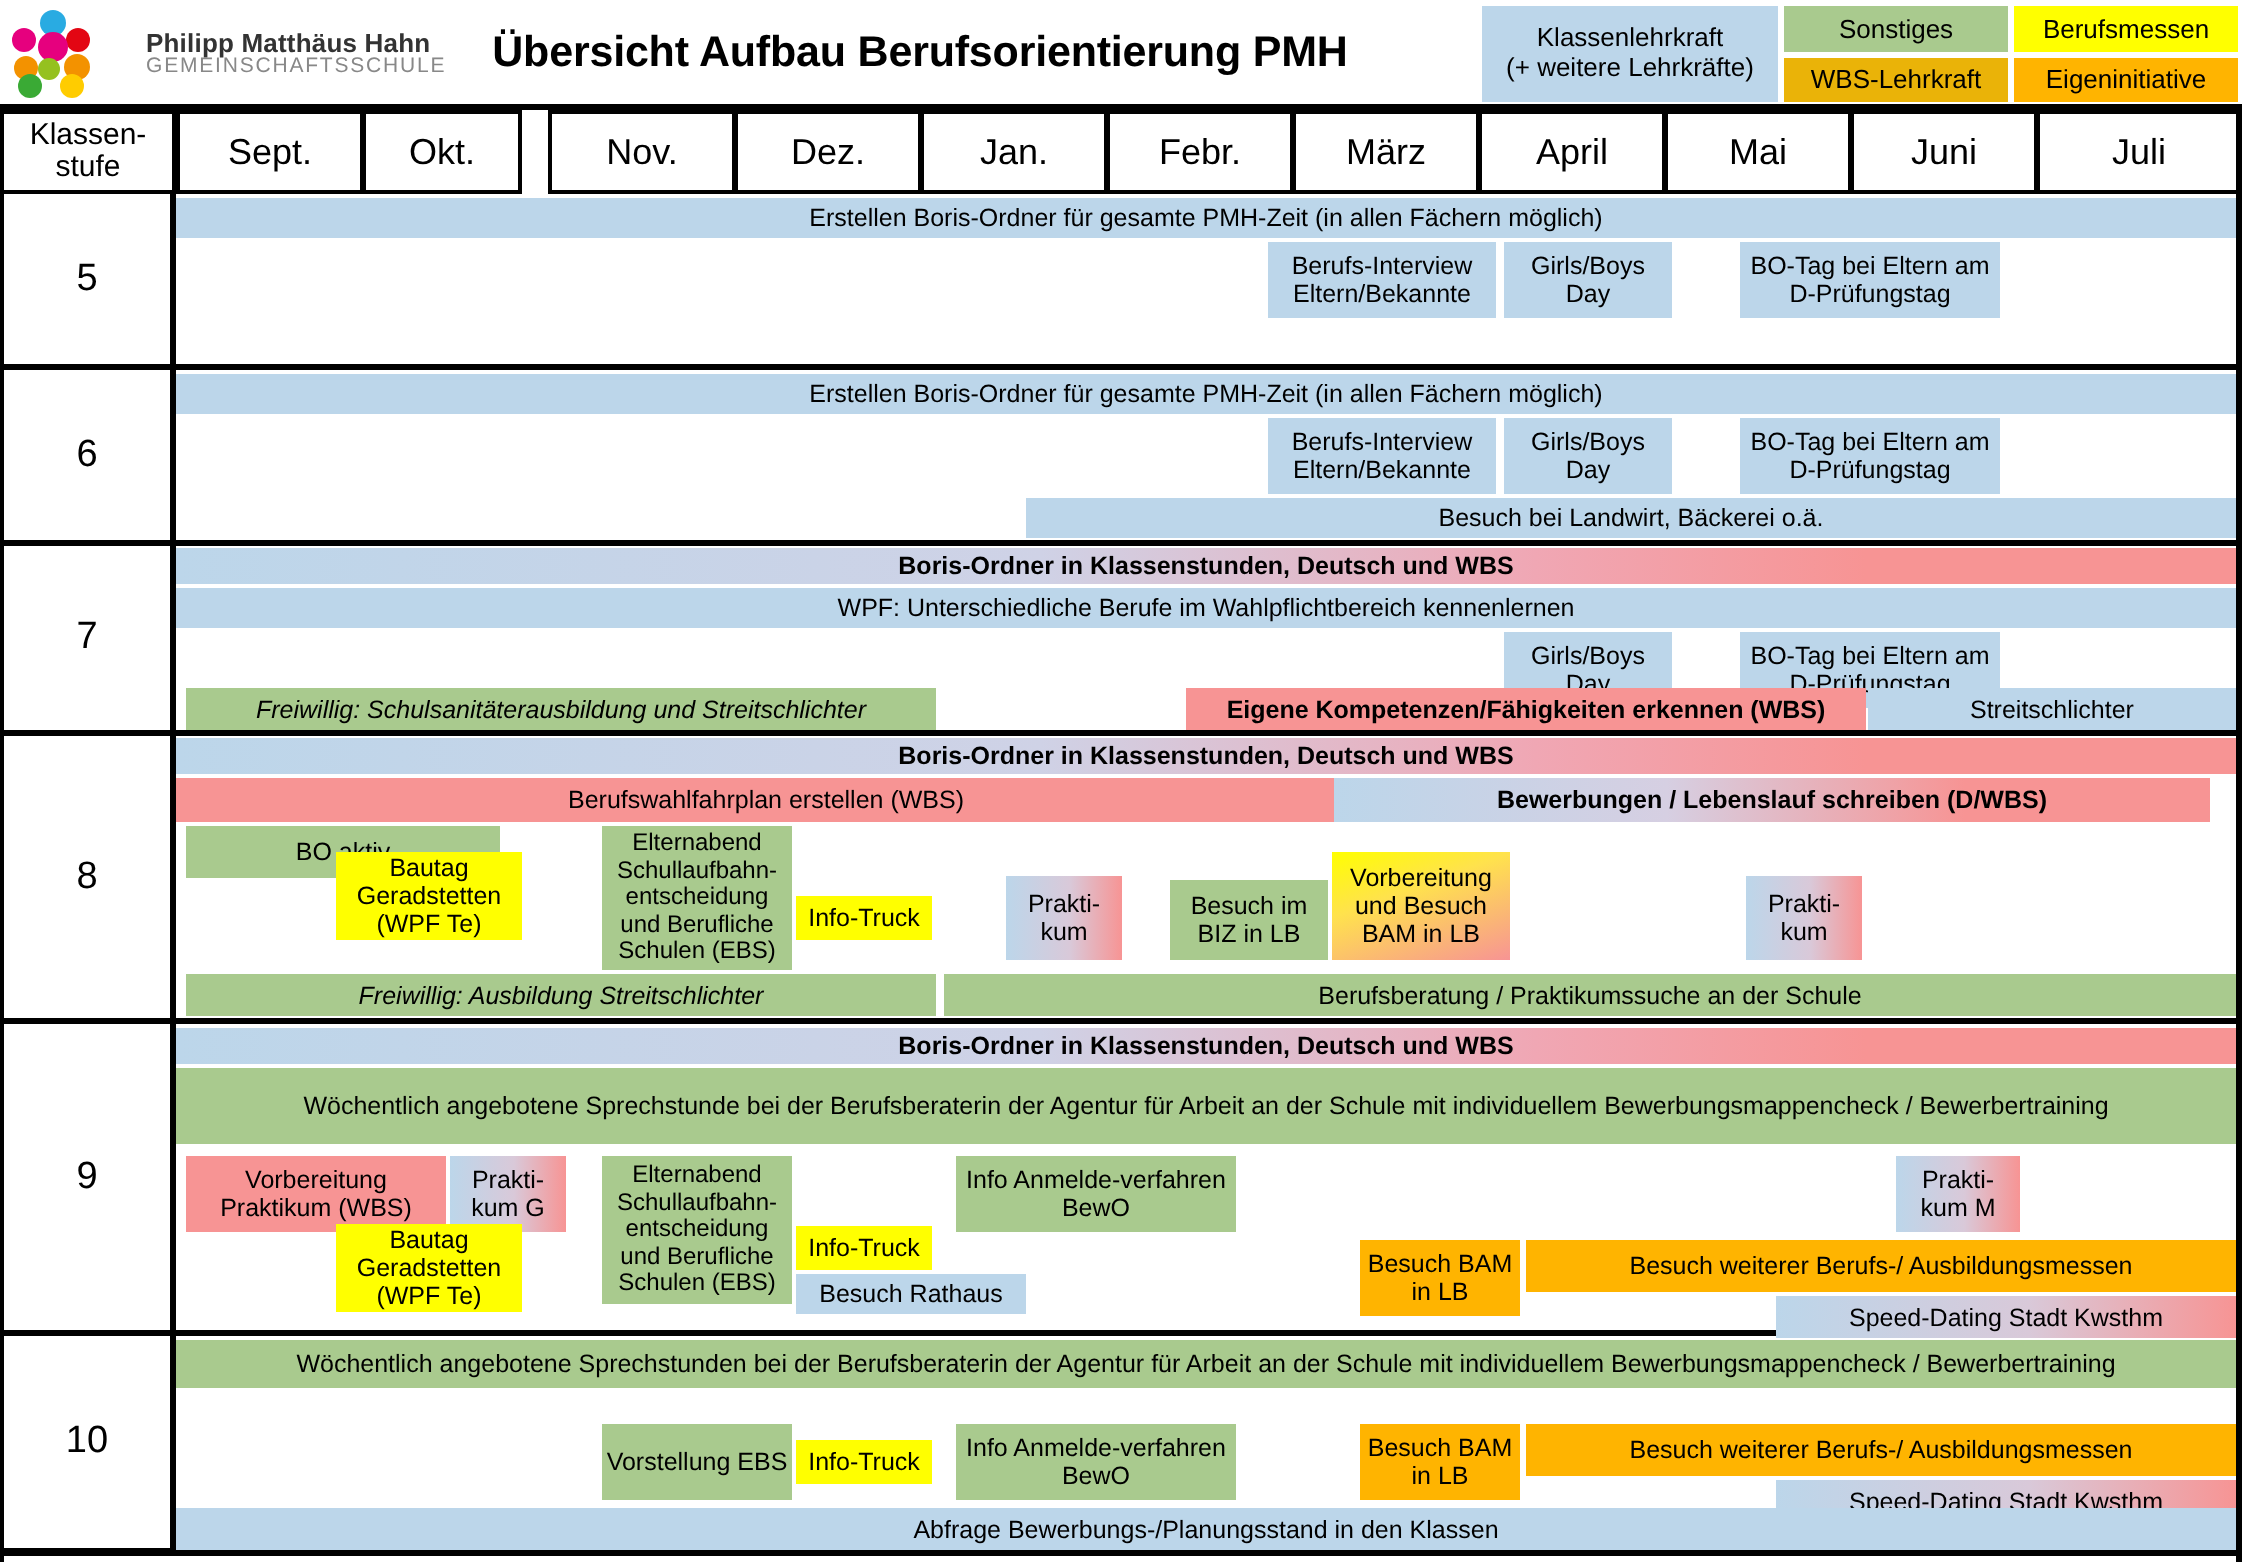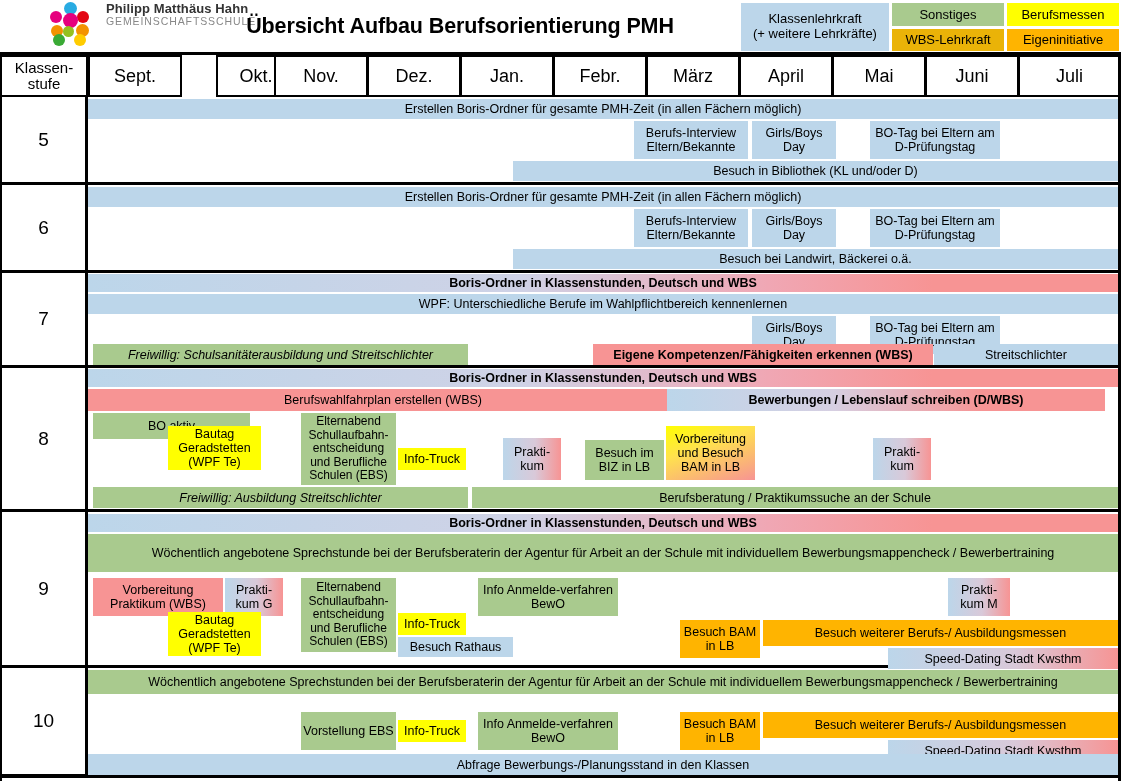--- a/index.html
+++ b/index.html
@@ -1,21 +1,21 @@
 <!DOCTYPE html>
 <html><head>
 <meta charset="utf-8">
 <style>
   html,body{margin:0;padding:0;background:#fff;}
   body{font-family:"Liberation Sans",sans-serif;color:#000;}
   #page{position:relative;width:1121px;height:781px;overflow:hidden;background:#fff;}
 
   
   .hdr{position:absolute;left:0;top:0;width:1121px;height:55px;box-sizing:border-box;border-bottom:3px solid #000;}
-  .logo-box{position:absolute;left:0;top:2px;width:185px;height:50px;display:flex;gap:8px;margin-left:44px;}
+  .logo-box{position:absolute;left:0;top:2px;width:185px;height:50px;display:flex;align-items:center;gap:19px;}
   .logo-mark{position:relative;width:48px;height:44px;flex:0 0 48px;margin-left:6px;}
   .logo-mark i{position:absolute;border-radius:50%;display:block;}
   .logo-txt{display:flex;flex-direction:column;line-height:1.05;}
   .logo-l1{font-size:13px;font-weight:bold;color:#333;letter-spacing:.1px;}
   .logo-l2{font-size:10.5px;color:#888;letter-spacing:.9px;}
 
   .maintitle{position:absolute;left:190px;top:0;width:540px;height:52px;display:flex;align-items:center;justify-content:center;
     font-size:21.5px;font-weight:bold;letter-spacing:-.1px;}
 
   .legend{position:absolute;right:2px;top:3px;height:48px;display:flex;align-items:stretch;gap:3px;}
@@ -100,21 +100,21 @@
       </div>
     </div>
   </div>
 
   <div class="mhdr">
     <div class="mcell ks" style="left:0;width:88px;">
       <span>Klassen-</span>
       <span>stufe</span>
     </div>
     <div class="mcell" style="left:88px;width:94px;">Sept.</div>
-    <div class="mcell" style="left:181px;width:80px;margin-left:35px;">Okt.</div>
+    <div class="mcell" style="left:181px;width:80px;">Okt.</div>
     <div class="mcell" style="left:274px;width:94px;">Nov.</div>
     <div class="mcell" style="left:367px;width:94px;">Dez.</div>
     <div class="mcell" style="left:460px;width:94px;">Jan.</div>
     <div class="mcell" style="left:553px;width:94px;">Febr.</div>
     <div class="mcell" style="left:646px;width:94px;">März</div>
     <div class="mcell" style="left:739px;width:94px;">April</div>
     <div class="mcell" style="left:832px;width:94px;">Mai</div>
     <div class="mcell" style="left:925px;width:94px;">Juni</div>
     <div class="mcell" style="left:1018px;width:103px;">Juli</div>
   </div>
@@ -122,21 +122,20 @@
   <div class="leftedge"></div>
   <div class="rightedge"></div>
 
   <div class="grade-row" style="top:97px;height:88px;">
     <div class="grade-lbl">5</div>
     <div class="grid-area">
       <div class="bar blue" style="left:0px;top:2px;width:1030px;height:20px;">Erstellen Boris-Ordner für gesamte PMH-Zeit (in allen Fächern möglich)</div>
       <div class="bar blue" style="left:546px;top:24px;width:114px;height:38px;">Berufs-Interview Eltern/Bekannte</div>
       <div class="bar blue" style="left:664px;top:24px;width:84px;height:38px;">Girls/Boys Day</div>
       <div class="bar blue" style="left:782px;top:24px;width:130px;height:38px;">BO-Tag bei Eltern am D-Prüfungstag</div>
-      <div class="bar blue" style="left:425px;top:64px;width:605px;height:20px;">Besuch in Bibliothek (KL und/oder D)</div>
     </div>
   </div>
 
   <div class="grade-row" style="top:185px;height:88px;">
     <div class="grade-lbl">6</div>
     <div class="grid-area">
       <div class="bar blue" style="left:0px;top:2px;width:1030px;height:20px;">Erstellen Boris-Ordner für gesamte PMH-Zeit (in allen Fächern möglich)</div>
       <div class="bar blue" style="left:546px;top:24px;width:114px;height:38px;">Berufs-Interview Eltern/Bekannte</div>
       <div class="bar blue" style="left:664px;top:24px;width:84px;height:38px;">Girls/Boys Day</div>
       <div class="bar blue" style="left:782px;top:24px;width:130px;height:38px;">BO-Tag bei Eltern am D-Prüfungstag</div>

